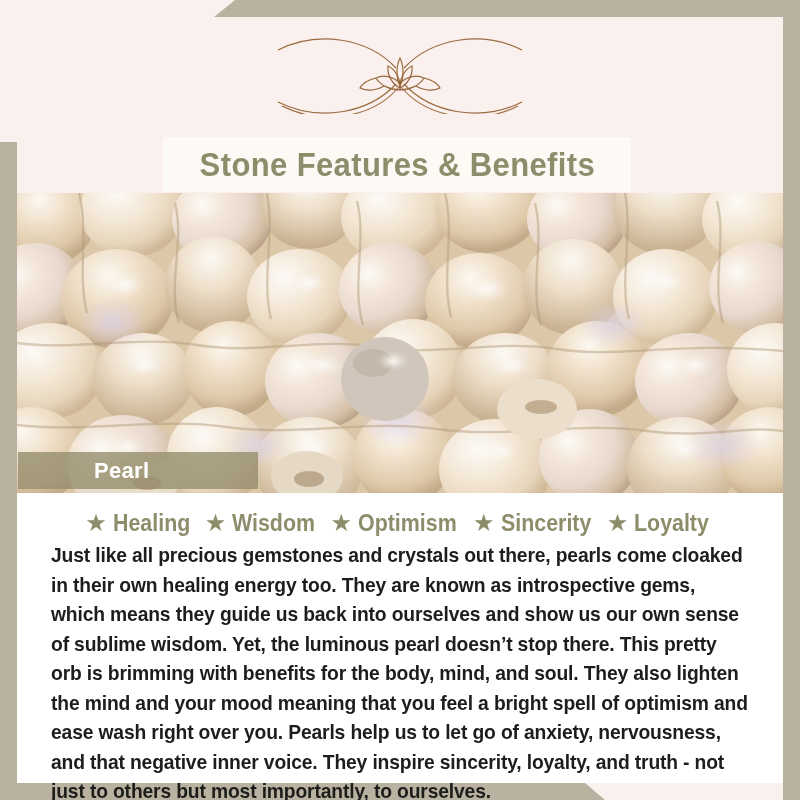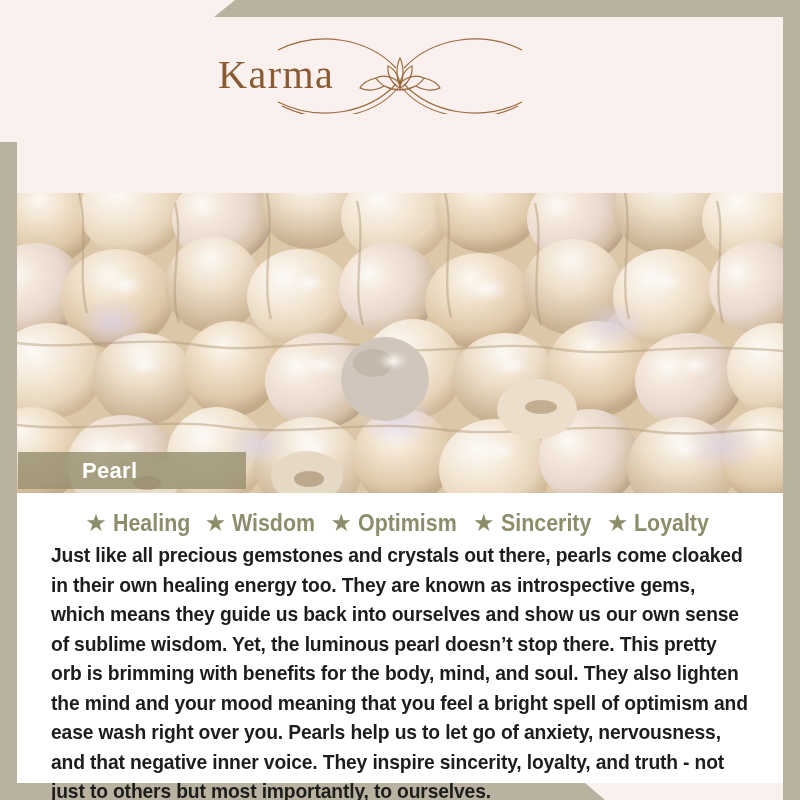--- a/index.html
+++ b/index.html
@@ -65,21 +65,21 @@
     position:absolute;left:17px;top:193px;width:766px;height:300px;
     overflow:hidden;
     background:#ddc9ab;
   }
   #photo-svg{display:block;width:766px;height:300px;}
 
   
   #stone-plate{
     position:absolute;left:18px;top:452px;width:228px;height:37px;
     background:rgba(150,142,110,.80);
-    display:flex;align-items:center;
+    display:flex;align-items:center;padding-left:12px;
   }
   #stone-name{
     color:#ffffff;font-size:22px;font-weight:bold;
     font-family:"Liberation Sans", sans-serif;
     margin-left:64px;letter-spacing:.3px;
   }
 
   
   #panel{
     position:absolute;left:17px;top:493px;width:766px;height:290px;
@@ -140,24 +140,26 @@
         <g fill="none" stroke="#9a6a3e" stroke-width="1.2">
           <path d="M210 54 C200 54, 190 49, 186 42 C194 38, 205 41, 210 48 Z"></path>
           <path d="M210 54 C220 54, 230 49, 234 42 C226 38, 215 41, 210 48 Z"></path>
           <path d="M210 52 C202 48, 197 39, 198 30 C205 33, 210 42, 210 50 Z"></path>
           <path d="M210 52 C218 48, 223 39, 222 30 C215 33, 210 42, 210 50 Z"></path>
           <path d="M210 50 C206 42, 206 30, 210 22 C214 30, 214 42, 210 50 Z"></path>
           <path d="M186 42 C178 44, 172 48, 170 52 C178 56, 188 54, 194 50"></path>
           <path d="M234 42 C242 44, 248 48, 250 52 C242 56, 232 54, 226 50"></path>
         </g>
       </svg>
-      <span class="logo-word" id="logo-karma">Karma</span>
     </div>
   </div>
 
+  <div id="title-band">
+    <span id="title-text">Stone Features &amp; Benefits</span>
+  </div>
 
   <div id="photo">
     <svg id="photo-svg" viewBox="0 0 766 300" preserveAspectRatio="xMidYMid slice">
       <defs>
         <radialGradient id="pg1" cx="35%" cy="30%" r="72%">
           <stop offset="0%" stop-color="#ffffff"></stop>
           <stop offset="42%" stop-color="#f7ecdc"></stop>
           <stop offset="78%" stop-color="#e8d7bd"></stop>
           <stop offset="100%" stop-color="#cdb595"></stop>
         </radialGradient>

